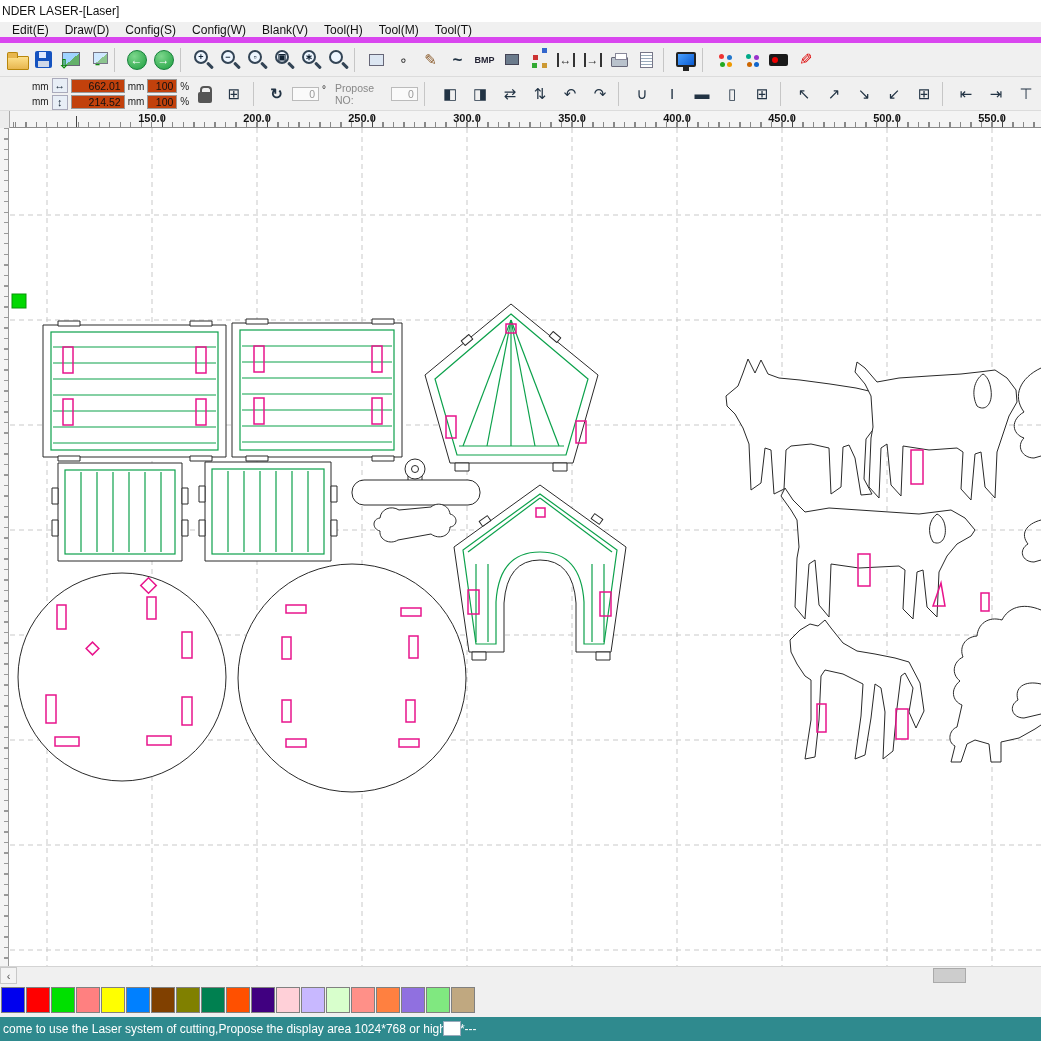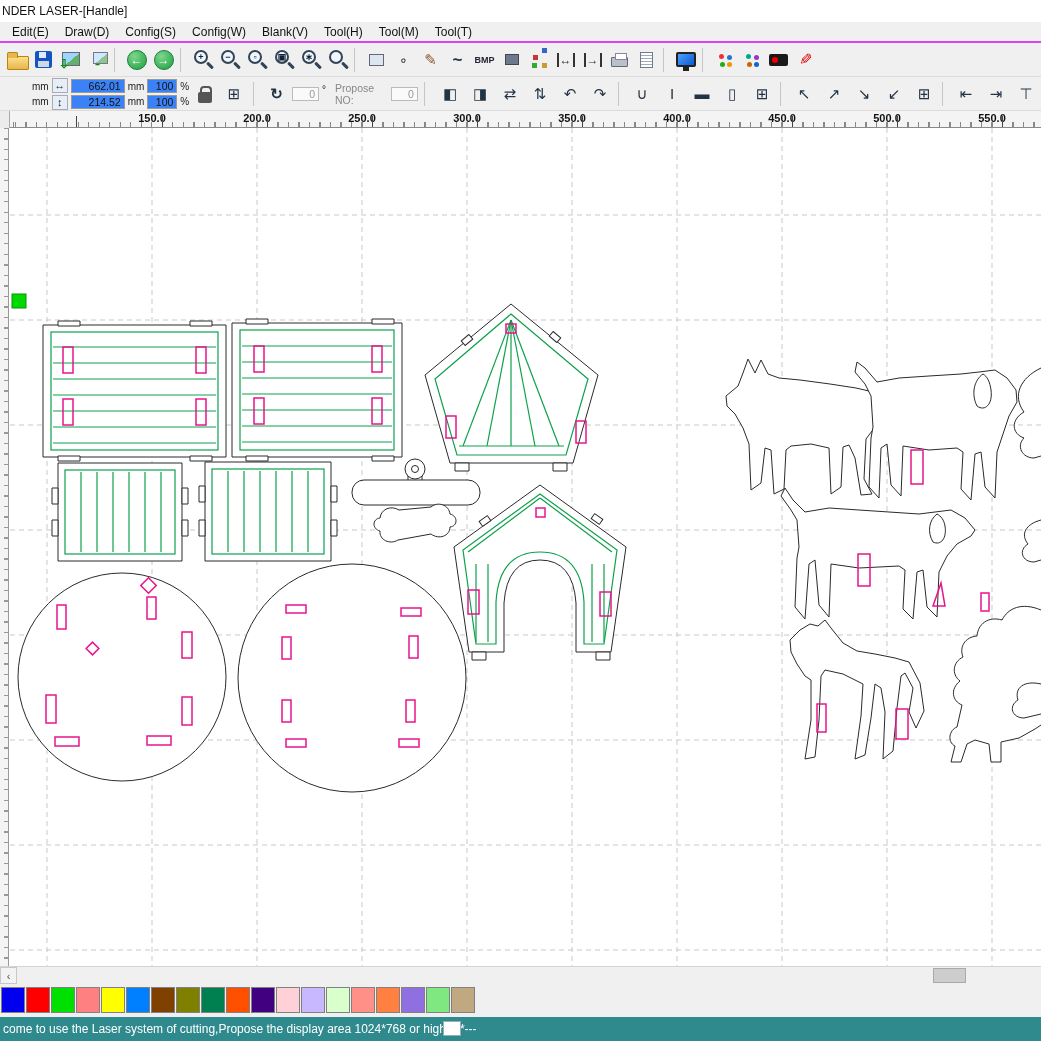--- a/index.html
+++ b/index.html
@@ -3,21 +3,21 @@
 <meta charset="utf-8">
 <style>
   * { box-sizing: border-box; margin: 0; padding: 0; }
   html,body { width:1041px; height:1041px; overflow:hidden; background:#fff;
     font-family:"Liberation Sans", sans-serif; }
 
   
   .titlebar { height:22px; background:#ffffff; font-size:12px; color:#111;
     display:flex; align-items:center; padding-left:2px; }
   .menubar { height:21px; background:#f0f0f0; display:flex; align-items:center;
-    font-size:12px; color:#111; padding-left:4px; border-bottom:2px solid #d946ef; }
+    font-size:12px; color:#111; padding-left:4px; border-bottom:6px solid #d946ef; }
   .menu-item { padding:2px 8px; cursor:default; }
 
   
   .toolbar1, .toolbar2 { height:34px; background:#f0f0f0; display:flex;
     align-items:center; padding-left:3px; border-bottom:1px solid #dcdcdc; }
   .ticon { width:27px; height:26px; display:flex; align-items:center; justify-content:center;
     font-size:14px; color:#333; position:relative; border:1px solid transparent; }
   .sep { width:6px; height:24px; border-left:1px solid #c6c6c6; margin:0 3px 0 3px; }
   .ticon .g { font-style:normal; display:flex; align-items:center; justify-content:center; }
   .i-folder::before { content:""; position:absolute; left:3px; top:8px; width:20px; height:12px;
@@ -61,21 +61,21 @@
     left:2px; top:2px; box-shadow:8px 1px 0 #93c, 1px 8px 0 #c60, 8px 8px 0 #16c; }
   .i-camera .g { width:19px; height:12px; background:#1a1a1a; border-radius:2px; position:relative; }
   .i-camera .g::before { content:""; position:absolute; left:3px; top:3px; width:6px; height:6px; border-radius:50%; background:#e00; }
   .i-laser .g { color:#d00; font-size:16px; transform:scaleX(-1); }
   .i-pen .g { color:#8a5a2a; font-size:15px; }
 
   
   .toolbar2 { gap:3px;padding-left:32px; }
   .t2col { display:flex; flex-direction:column; justify-content:center; gap:2px; }
   .t2lbl { font-size:10px; line-height:13px; color:#222; }
-  .t2input { width:54px; height:14px; border:1px solid #999; background:#3b82f6; font-size:10.5px;
+  .t2input { width:54px; height:14px; border:1px solid #999; background:#c2410c; font-size:10.5px;
     color:#111; display:flex; align-items:center; justify-content:flex-end; padding:0 3px; }
   .t2input.short { width:30px; }
   .t2input.dim { color:#999; background:#fafafa; border-color:#bbb; }
   .t2arrow { font-size:11px; line-height:13px; color:#123; border:1px solid #aab; background:#e8eef6;
     width:16px; text-align:center; }
   .i-lock { width:14px; height:11px; background:#555; border-radius:2px; position:relative; margin-top:7px; }
   .i-lock::before { content:""; position:absolute; top:-6px; left:2px; width:8px; height:7px;
     border:2px solid #555; border-bottom:none; border-radius:4px 4px 0 0; }
   .i-gridbtn { font-size:19px; color:#456; }
   .i-rotate { font-size:18px; color:#123; font-weight:bold; }
@@ -114,21 +114,21 @@
   .palette { height:34px; background:#f0f0f0; display:flex; align-items:center; gap:1px; padding-left:1px; }
   .swatch { width:24px; height:26px; border:1px solid #808080; }
   .status { height:24px; background:#2f8a8e; color:#ffffff; font-size:12px; display:flex;
     align-items:center; padding-left:3px; position:relative; }
   .status-box { position:absolute; left:443px; top:4px; width:18px; height:15px; background:#fff; border:1px solid #9ab; }
 </style>
 </head>
 <body>
 
 <div class="titlebar">
-  <span>NDER LASER-[Handle]</span>
+  <span>NDER LASER-[Laser]</span>
 </div>
 
 <div class="menubar">
     <span class="menu-item">Edit(E)</span>
     <span class="menu-item">Draw(D)</span>
     <span class="menu-item">Config(S)</span>
     <span class="menu-item">Config(W)</span>
     <span class="menu-item">Blank(V)</span>
     <span class="menu-item">Tool(H)</span>
     <span class="menu-item">Tool(M)</span>

